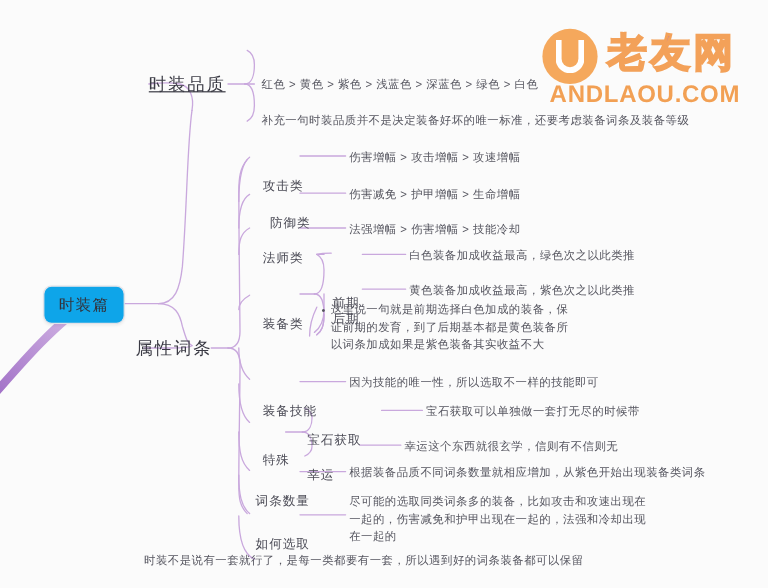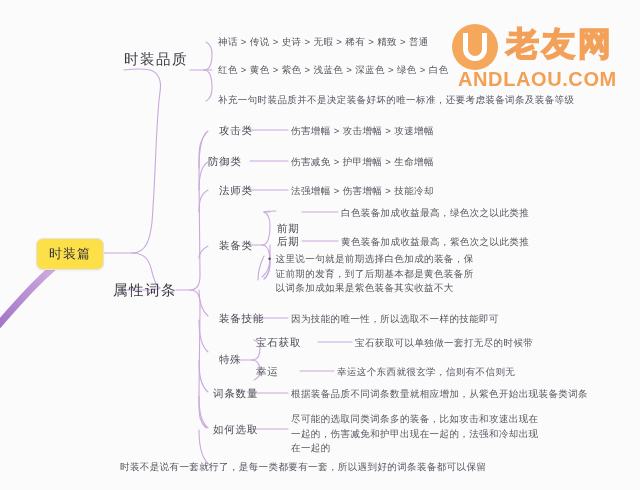--- a/index.html
+++ b/index.html
@@ -10,31 +10,31 @@
     overflow:hidden;position:relative;
   }
   #canvas{position:absolute;inset:0;width:640px;height:490px;}
   svg.links{position:absolute;left:0;top:0;width:640px;height:490px;pointer-events:none;}
 
   .node{position:absolute;white-space:nowrap;color:#3c3c46;}
 
   
   .root{
     left:36px;top:238px;width:66px;height:30px;
-    background:#fde047;border:1px solid #e2e2e8;border-radius:7px;
+    background:#0ea5e9;border:1px solid #e2e2e8;border-radius:7px;
     display:flex;align-items:center;justify-content:center;
     font-size:13px;color:#33333b;letter-spacing:1px;
     box-shadow:0 1px 2px rgba(0,0,0,.05);
   }
 
   
   .lvl1{font-size:14.5px;color:#3a3a44;letter-spacing:1.5px;}
 
   
-  .lvl2{font-size:10.5px;color:#4a4a55;letter-spacing:.8px;}
+  .lvl2{font-size:10.5px;color:#4a4a55;letter-spacing:.8px;margin-top:24px;}
 
   
   .leaf{font-size:9.5px;color:#55555f;letter-spacing:.4px;}
   .leaf.wrap{white-space:normal;line-height:1.55;}
 
   .bulletline{display:flex;align-items:flex-start;gap:4px;}
   .bulletdot{font-size:9px;line-height:1.6;color:#55555f;}
 
   
   #logo{position:absolute;left:452px;top:24px;width:176px;height:62px;}
@@ -127,45 +127,42 @@
 
       <path d="M 270 262 C 270 272 268 276 264 279"></path>
       <path d="M 264 256 C 260 264 258 272 258 280"></path>
     </g>
   </svg>
 
   <div class="node root">
     <span>时装篇</span>
   </div>
 
-  <div class="node lvl1" style="left:124px;top:50px;">
+  <div class="node lvl1" style="left:124px;top:61px;text-decoration:underline;">
     <span>时装品质</span>
   </div>
   <div class="node lvl1" style="left:113px;top:281px;">
     <span>属性词条</span>
   </div>
 
-  <div class="node leaf" style="left:218px;top:36px;">
-    <span>神话 &gt; 传说 &gt; 史诗 &gt; 无暇 &gt; 稀有 &gt; 精致 &gt; 普通</span>
-  </div>
   <div class="node leaf" style="left:218px;top:64px;">
     <span>红色 &gt; 黄色 &gt; 紫色 &gt; 浅蓝色 &gt; 深蓝色 &gt; 绿色 &gt; 白色</span>
   </div>
   <div class="node leaf" style="left:218px;top:94px;">
     <span>补充一句时装品质并不是决定装备好坏的唯一标准，还要考虑装备词条及装备等级</span>
   </div>
 
   <div class="node lvl2" style="left:219px;top:124px;">
     <span>攻击类</span>
   </div>
   <div class="node leaf" style="left:291px;top:125px;">
     <span>伤害增幅 &gt; 攻击增幅 &gt; 攻速增幅</span>
   </div>
 
-  <div class="node lvl2" style="left:208px;top:155px;">
+  <div class="node lvl2" style="left:225px;top:155px;">
     <span>防御类</span>
   </div>
   <div class="node leaf" style="left:291px;top:156px;">
     <span>伤害减免 &gt; 护甲增幅 &gt; 生命增幅</span>
   </div>
 
   <div class="node lvl2" style="left:219px;top:184px;text-align:center;">
     <span>法师类</span>
   </div>
   <div class="node leaf" style="left:291px;top:185px;">

